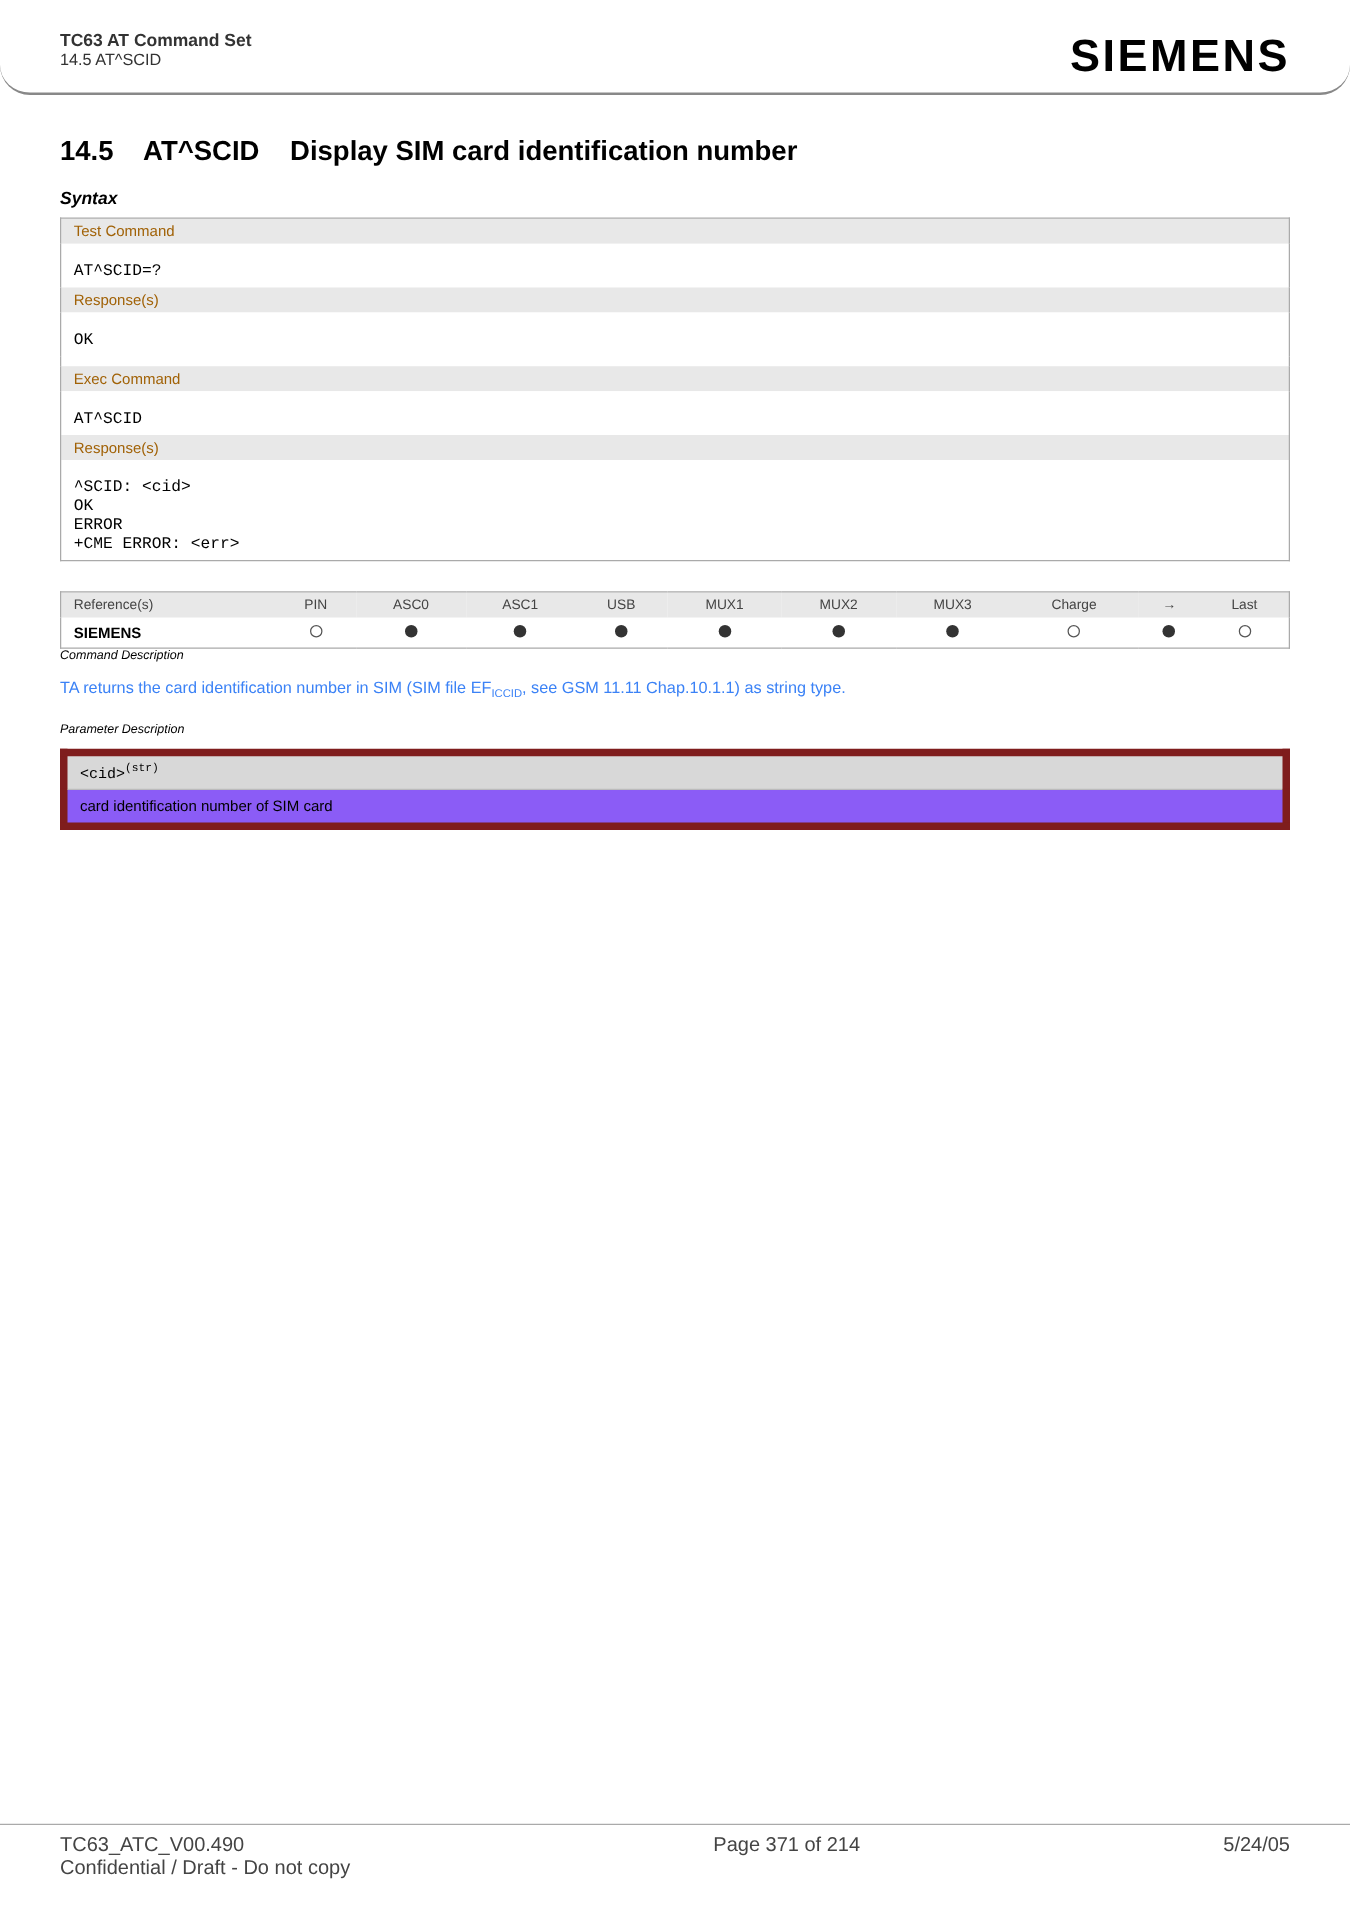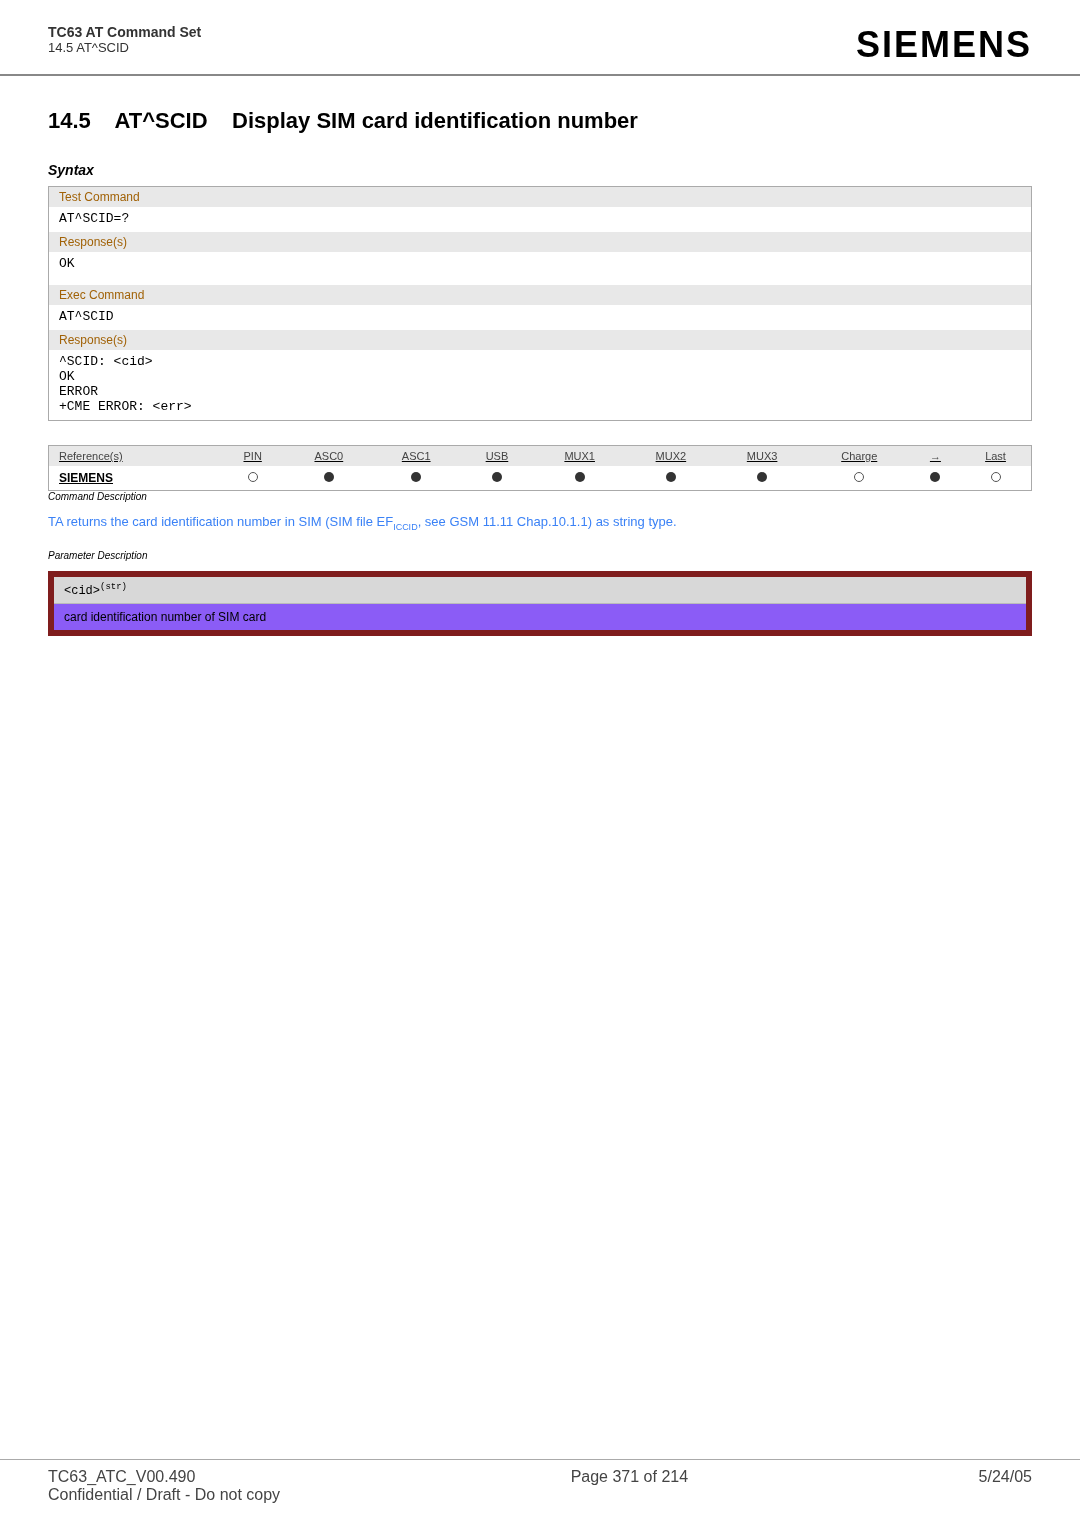--- a/index.html
+++ b/index.html
@@ -13,20 +13,21 @@
       position: relative;
     }
 
     
     .header {
       display: flex;
       justify-content: space-between;
       align-items: flex-start;
       padding: 24px 48px 8px 48px;
       border-bottom: 2px solid #888;
+      border-radius: 24px;
     }
     .header-left {
       font-size: 13px;
       color: #333;
     }
     .header-left .doc-title {
       font-weight: bold;
       font-size: 14px;
     }
     .header-right {
@@ -38,21 +39,21 @@
 
     
     .content {
       padding: 32px 48px 48px 48px;
     }
 
     
     .section-heading {
       font-size: 22px;
       font-weight: bold;
-      margin-bottom: 28px;
+      margin-bottom: 16px;
       color: #000;
     }
 
     
     .syntax-label {
       font-style: italic;
       font-weight: bold;
       font-size: 14px;
       margin-bottom: 8px;
     }
@@ -72,34 +73,33 @@
     .cmd-table .row-label {
       background-color: #e8e8e8;
       color: #a16207;
       font-size: 12px;
       padding: 3px 10px;
     }
     .cmd-table .row-value {
       background-color: #ffffff;
       font-family: 'Courier New', Courier, monospace;
       font-size: 13px;
-      padding: 4px 10px 6px 10px;
+      padding: 14px 10px 6px 10px;
     }
     .cmd-table .row-separator {
       height: 8px;
       background: #fff;
     }
 
     
     .ref-table {
       width: 100%;
       border: 1px solid #aaa;
       border-collapse: collapse;
       font-size: 12px;
-      text-decoration: underline;
     }
     .ref-table th {
       background-color: #e8e8e8;
       padding: 4px 6px;
       font-weight: normal;
       text-align: center;
       border: none;
       color: #444;
       font-size: 11px;
     }

